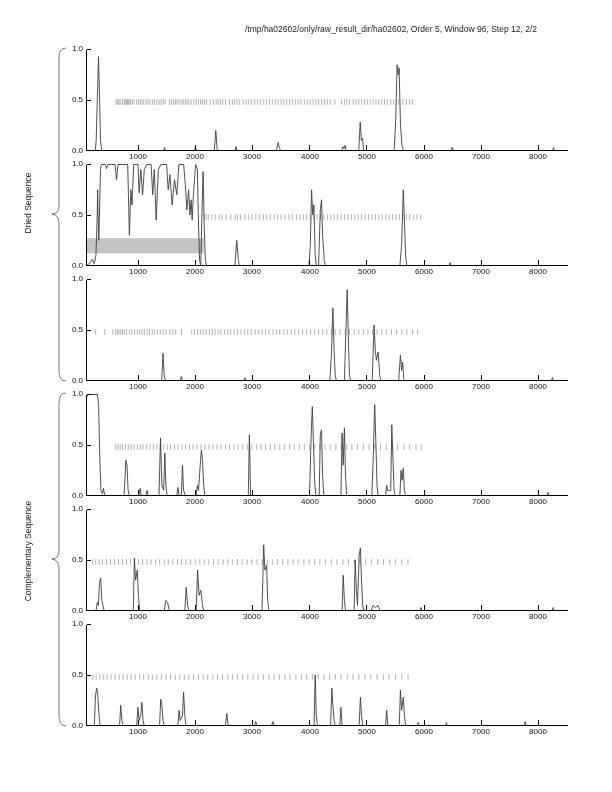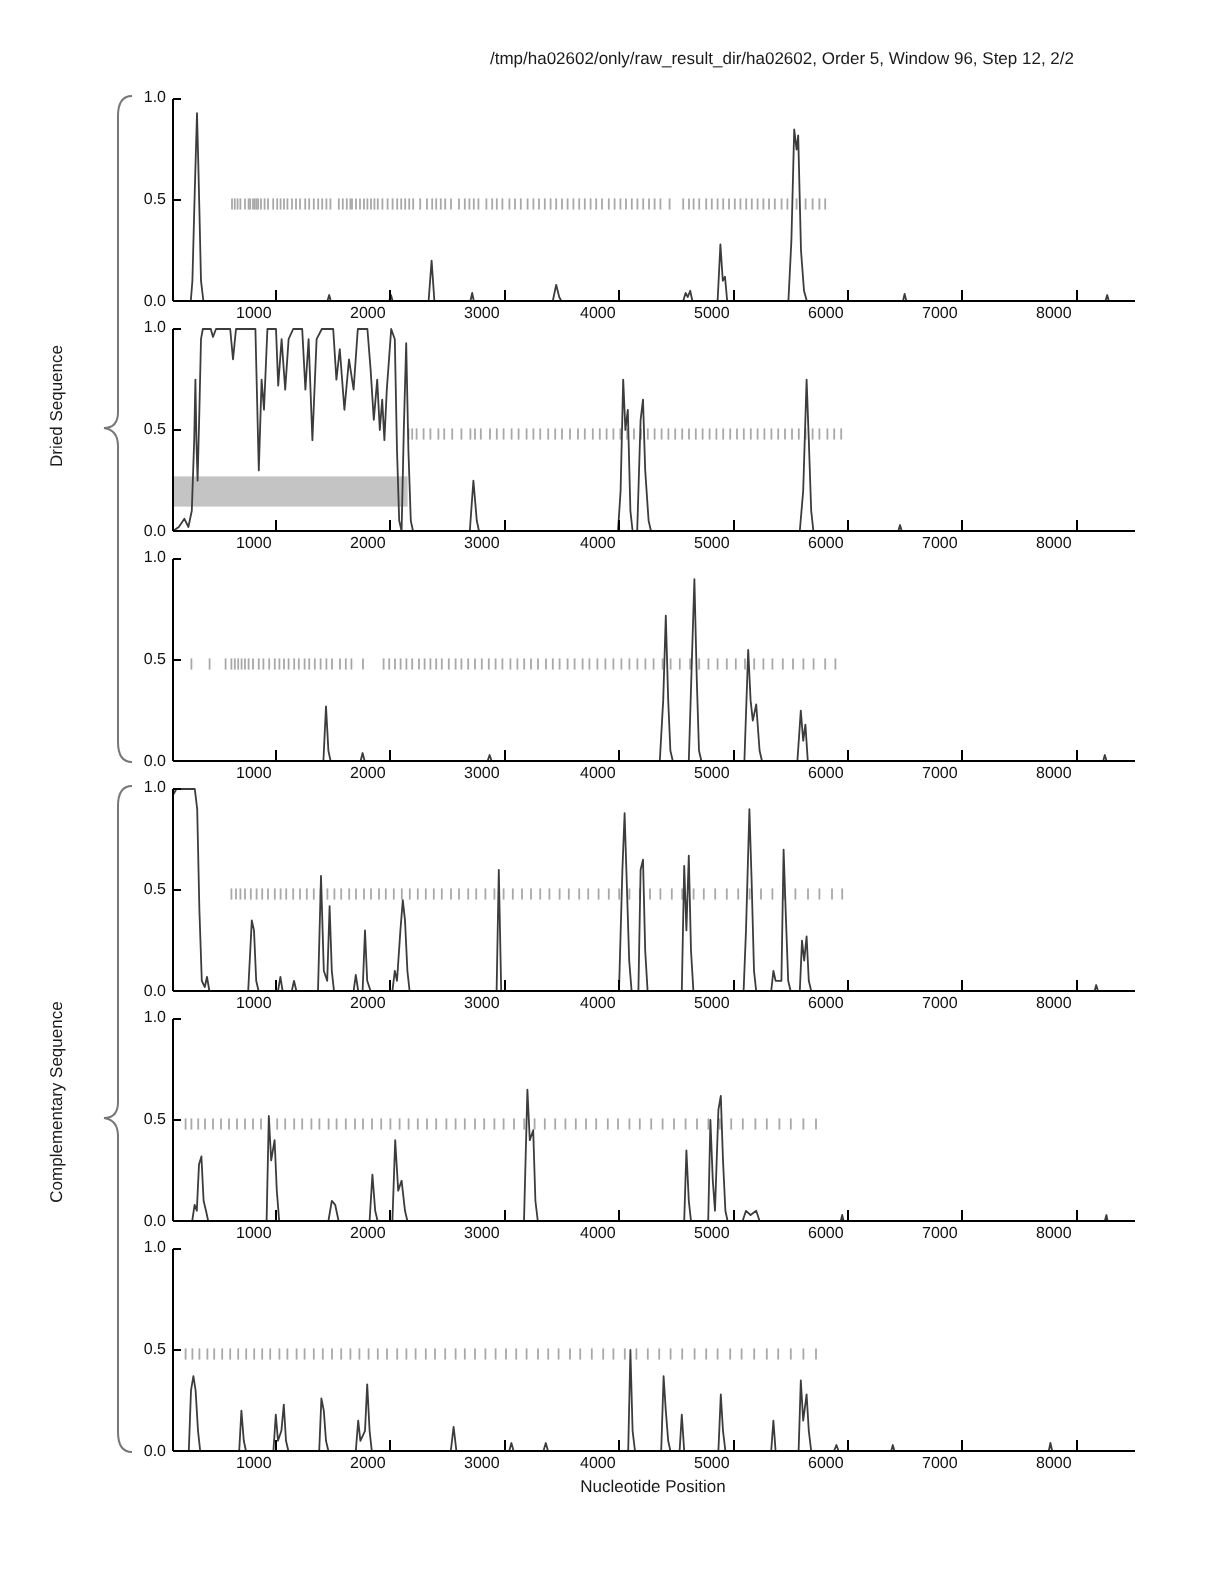--- a/index.html
+++ b/index.html
@@ -9,21 +9,21 @@
         font-size:8.5px;color:#1a1a1a;white-space:nowrap;}
   .x-axis-label{position:absolute;top:738px;left:86px;width:481px;text-align:center;
         font-size:8.5px;color:#1a1a1a;}
   .group-label{position:absolute;width:150px;height:12px;text-align:center;font-size:8.5px;
         color:#1a1a1a;transform:rotate(-90deg);white-space:nowrap;}
   .group-label.dried{left:-46px;top:197px;}
   .group-label.comp{left:-46px;top:545px;}
   .brace-svg{position:absolute;left:0;top:0;width:80px;height:792px;overflow:visible;}
   .subplot{position:absolute;left:0;width:612px;height:118px;}
   .subplot svg{position:absolute;left:0;top:0;}
-  .xtick{position:absolute;width:40px;top:104px;text-align:left;font-size:8px;color:#111;}
+  .xtick{position:absolute;width:40px;top:104px;text-align:center;font-size:8px;color:#111;}
   .ytick{position:absolute;width:21px;left:62px;text-align:right;font-size:8px;color:#111;}
 </style>
 </head>
 <body>
 
 <div class="page">
 
   <div class="figure-title">/tmp/ha02602/only/raw_result_dir/ha02602, Order 5, Window 96, Step 12, 2/2</div>
 
   <svg class="brace-svg">
@@ -698,15 +698,14 @@
         <div class="xtick" style="left:347px">5000</div>
         <div class="xtick" style="left:404px">6000</div>
         <div class="xtick" style="left:461px">7000</div>
         <div class="xtick" style="left:518px">8000</div>
         <div class="ytick" style="top:-4px">1.0</div>
         <div class="ytick" style="top:47px">0.5</div>
         <div class="ytick" style="top:97.5px">0.0</div>
       </div>
     </div>
 
-  <div class="x-axis-label">Nucleotide Position</div>
 
 </div>
 
 </body></html>

